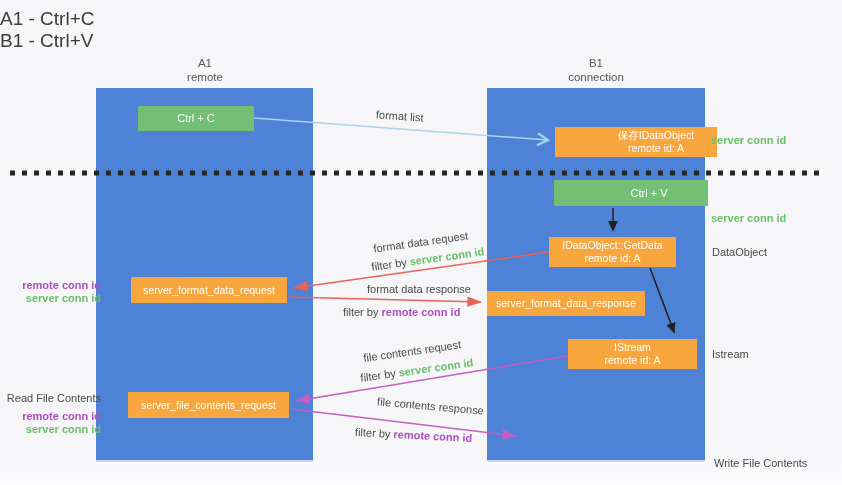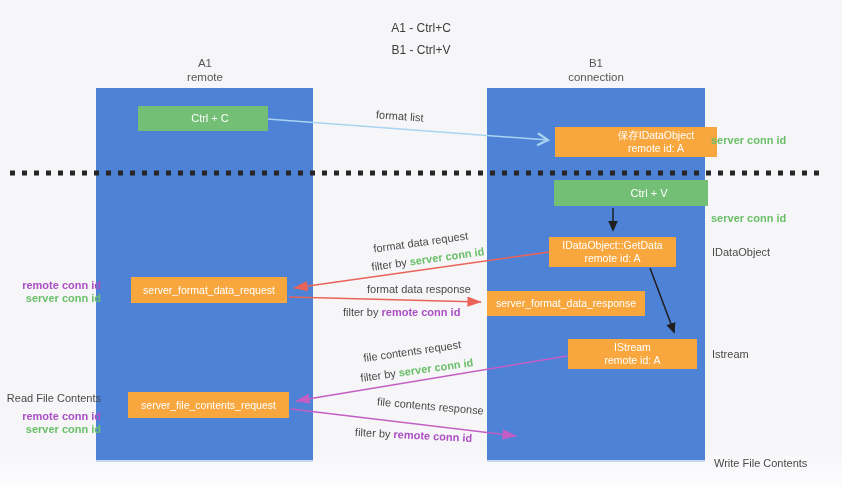--- a/index.html
+++ b/index.html
@@ -3,22 +3,22 @@
 <meta charset="utf-8">
 <style>
   html,body { margin:0; padding:0; }
   .canvas {
     position:relative; width:842px; height:485px;
     background:linear-gradient(#f6f6f8 92%, #fcfcfe);
     font-family:"Liberation Sans", sans-serif;
     overflow:hidden;
   }
   .title {
-    position:absolute; left:0; right:0; top:17px; text-align:center;
-    font-size:12px; color:#3c3c3c; line-height:22px;
+    position:absolute; left:0; right:0; top:8px; text-align:left;
+    font-size:19px; color:#3c3c3c; line-height:22px;
   }
   .col-header {
     position:absolute; top:56px; width:120px; text-align:center;
     font-size:11.5px; color:#565656; line-height:14px;
   }
   .lifeline {
     position:absolute; top:88px; height:372px; background:#4e82d6;
     border-bottom:2px solid #c9d7f2;
   }
   .node {
@@ -84,21 +84,21 @@
 
     <line x1="549" y1="252" x2="294" y2="288" stroke="#ea6359" stroke-width="1.6" marker-end="url(#m-red)"></line>
 
     <line x1="289" y1="297" x2="481" y2="302" stroke="#ea6359" stroke-width="1.6" marker-end="url(#m-red)"></line>
 
     <line x1="567" y1="356" x2="296" y2="401" stroke="#c45ec4" stroke-width="1.6" marker-end="url(#m-magenta)"></line>
 
     <line x1="291" y1="409" x2="516" y2="436" stroke="#c45ec4" stroke-width="1.6" marker-end="url(#m-magenta)"></line>
   </svg>
 
-  <div class="node green" style="left:138px; top:106px; width:116px; height:25px;padding-left:14px;">
+  <div class="node green" style="left:138px; top:106px; width:116px; height:25px;">
     <span>Ctrl + C</span>
   </div>
 
   <div class="node orange" style="left:555px; top:127px; width:122px; height:30px;padding-left:40px;">
     <div>
       <div>保存IDataObject</div>
       <div>remote id: A</div>
     </div>
   </div>
 
@@ -150,21 +150,21 @@
     <span>filter by </span><span class="green-t">server conn id</span>
   </div>
 
   <div class="lbl" style="left:377px; top:400px; transform:rotate(5deg);">file contents response</div>
   <div class="lbl" style="left:355px; top:429px; transform:rotate(3deg);">
     <span>filter by </span><span class="purple-t">remote conn id</span>
   </div>
 
   <div class="lbl green-t" style="left:711px; top:134px;">server conn id</div>
   <div class="lbl green-t" style="left:711px; top:212px;">server conn id</div>
-  <div class="lbl" style="left:712px; top:246px;">IDataObject</div>
+  <div class="lbl" style="left:712px; top:246px;">DataObject</div>
   <div class="lbl" style="left:712px; top:348px;">Istream</div>
   <div class="lbl" style="left:714px; top:433px;margin-top:24px;">Write File Contents</div>
 
   <div class="lbl purple-t left-annot" style="top:279px;">remote conn id</div>
   <div class="lbl green-t left-annot" style="top:292px;">server conn id</div>
   <div class="lbl left-annot" style="top:392px;">Read File Contents</div>
   <div class="lbl purple-t left-annot" style="top:410px;">remote conn id</div>
   <div class="lbl green-t left-annot" style="top:423px;">server conn id</div>
 
 </div>

